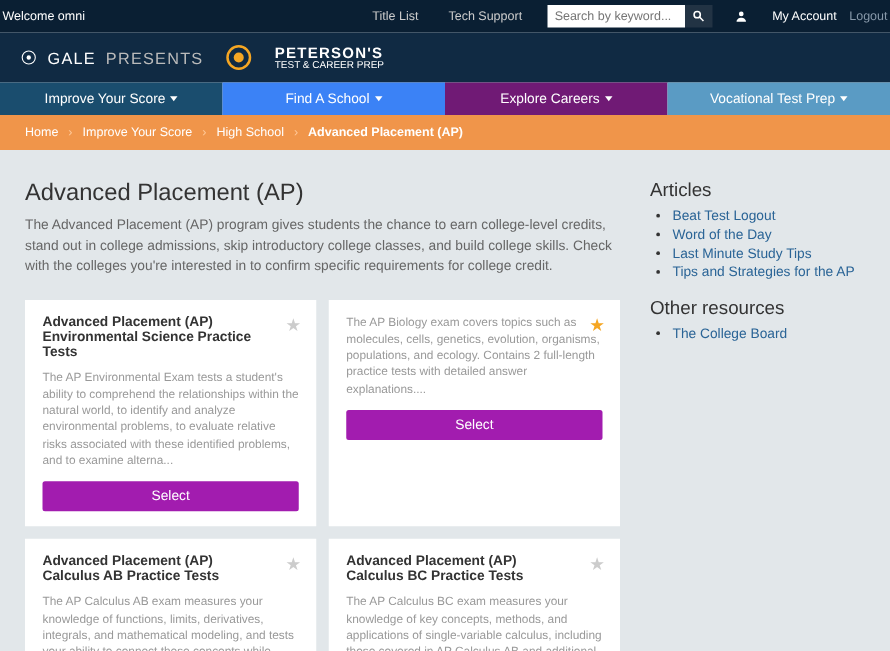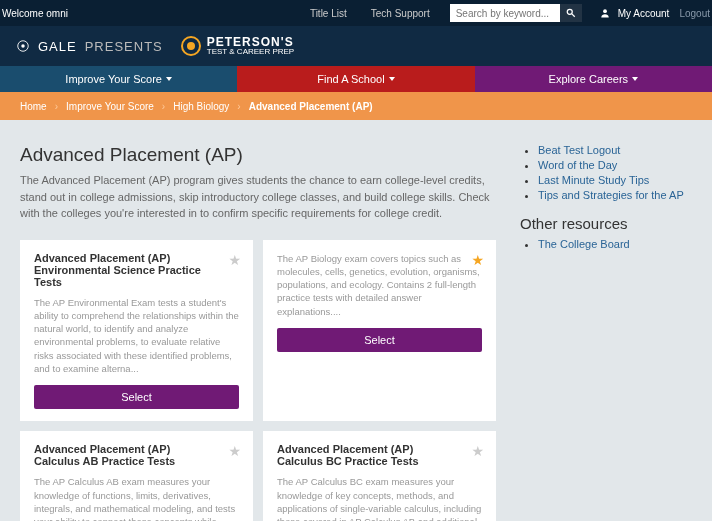--- a/index.html
+++ b/index.html
@@ -5,53 +5,53 @@
 *{margin:0;padding:0;box-sizing:border-box;font-family:Arial,Helvetica,sans-serif}
 body{background:#e2e7ea;width:712px}
 .topbar{background:#0a1f33;height:26px;display:flex;align-items:center;color:#fff;font-size:10px;padding:0 2px}
 .topbar .welcome{flex:0 0 auto}
 .topbar .spacer{flex:1}
 .topbar .tblink{margin:0 12px;color:#ccc;cursor:pointer}
 .searchbox{display:flex;align-items:center;margin:0 8px}
 .searchbox input{width:110px;height:18px;font-size:10px;padding:0 6px;border:none;background:#fff;color:#999}
 .searchbox .sbtn{width:22px;height:18px;background:#234;display:flex;align-items:center;justify-content:center}
 .searchbox .sbtn svg{width:10px;height:10px}
-.acct{display:flex;margin-left:10px;gap:8px}
+.acct{display:flex;margin-left:10px;gap:20px}
 .acct svg{width:10px;height:10px}
 .logout{margin-left:10px;color:#8899aa}
 .brandbar{background:#102a43;height:40px;display:flex;align-items:center;padding:0 16px}
 .gale{color:#fff;font-size:13px;letter-spacing:1px;display:flex;align-items:center;gap:8px}
 .gale svg{width:14px;height:14px}
 .gale .light{font-weight:300;color:#bbb}
-.peterson{display:flex;align-items:flex-start;margin-left:18px;gap:6px}
+.peterson{display:flex;align-items:flex-start;margin-left:18px;gap:19px}
 .peterson .circ{width:20px;height:20px;border-radius:50%;border:2px solid #f5a623;position:relative}
 .peterson .circ::after{content:"";position:absolute;left:4px;top:4px;width:8px;height:8px;border-radius:50%;background:#f5a623}
 .peterson .ptxt{color:#fff;font-size:8px;line-height:1}
 .peterson .ptxt .big{font-size:12px;font-weight:bold;letter-spacing:1px}
 .navtabs{display:flex;height:26px}
 .navtabs .tab{flex:1;display:flex;align-items:center;justify-content:center;color:#fff;font-size:11px;gap:4px;cursor:pointer}
 .navtabs .tab:nth-child(1){background:#1a4d6e}
-.navtabs .tab:nth-child(2){background:#b91c1c}
+.navtabs .tab:nth-child(2){background:#3b82f6}
 .navtabs .tab:nth-child(3){background:#701a75}
 .navtabs .tab:nth-child(4){background:#5a9bc4}
 .caret{width:0;height:0;border-left:3px solid transparent;border-right:3px solid transparent;border-top:4px solid #fff}
 .breadcrumb{background:#f0954a;height:28px;display:flex;align-items:center;padding:0 20px;color:#fff;font-size:10px;gap:8px}
 .breadcrumb .sep{color:#ffc999}
 .breadcrumb .cur{font-weight:bold}
 .content{display:flex;padding:24px 20px;gap:24px}
 .main{flex:1}
 .main h1{font-size:19px;color:#333;font-weight:normal;margin-bottom:6px}
 .intro{font-size:11px;color:#666;line-height:1.5;margin-bottom:18px}
 .cards{display:grid;grid-template-columns:1fr 1fr;gap:10px}
 .card{background:#fff;padding:12px 14px;position:relative}
 .card .star{position:absolute;top:12px;right:12px;font-size:14px;color:#ccc;cursor:pointer}
 .card .star.fav{color:#f5a623}
 .card h3{font-size:11px;font-weight:bold;color:#333;margin-bottom:8px;padding-right:20px}
 .card .desc{font-size:9.5px;color:#999;line-height:1.4;margin-bottom:10px;min-height:54px}
-.card .selbtn{background:#701a75;color:#fff;text-align:center;padding:6px 0;font-size:11px;cursor:pointer;border-radius:2px}
+.card .selbtn{background:#a21caf;color:#fff;text-align:center;padding:6px 0;font-size:11px;cursor:pointer;border-radius:2px}
 .sidebar{width:172px;font-size:11px}
 .sidebar h2{font-size:15px;color:#333;font-weight:normal;margin-bottom:6px}
 .sidebar ul{list-style:disc;padding-left:18px;margin-bottom:14px}
 .sidebar ul li{color:#2a6496;margin-bottom:3px;cursor:pointer}
 .sidebar ul li::marker{color:#333}
 </style>
 </head>
 <body>
 
 <div class="topbar">
@@ -102,28 +102,32 @@
       <span class="caret"></span>
     </div>
   <div class="tab">
       <span>Find A School</span>
       <span class="caret"></span>
     </div>
   <div class="tab">
       <span>Explore Careers</span>
       <span class="caret"></span>
     </div>
+  <div class="tab">
+      <span>Vocational Test Prep</span>
+      <span class="caret"></span>
+    </div>
 </div>
 
 <div class="breadcrumb">
   <span>Home</span>
   <span class="sep">›</span>
   <span>Improve Your Score</span>
   <span class="sep">›</span>
-  <span>High Biology</span>
+  <span>High School</span>
   <span class="sep">›</span>
   <span class="cur">Advanced Placement (AP)</span>
 </div>
 
 <div class="content">
   <div class="main">
     <h1>Advanced Placement (AP)</h1>
     <p class="intro">The Advanced Placement (AP) program gives students the chance to earn college-level credits, stand out in college admissions, skip introductory college classes, and build college skills. Check with the colleges you're interested in to confirm specific requirements for college credit.</p>
     <div class="cards" id="cards">
         <div class="card">
@@ -143,20 +147,21 @@
           <div class="desc">The AP Calculus AB exam measures your knowledge of functions, limits, derivatives, integrals, and mathematical modeling, and tests your ability to connect these concepts while solving problems that are represented graphically, numerically, analytical...</div>
         </div>
         <div class="card">
           <span class="star">★</span>
           <h3>Advanced Placement (AP) Calculus BC Practice Tests</h3>
           <div class="desc">The AP Calculus BC exam measures your knowledge of key concepts, methods, and applications of single-variable calculus, including those covered in AP Calculus AB and additional topics in differential and integral calculus (e.g., parametric, vector, a...</div>
         </div>
       </div>
   </div>
   <div class="sidebar">
+    <h2>Articles</h2>
     <ul id="articles">
         <li>Beat Test Logout</li>
         <li>Word of the Day</li>
         <li>Last Minute Study Tips</li>
         <li>Tips and Strategies for the AP</li>
       </ul>
     <h2>Other resources</h2>
     <ul id="resources">
         <li>The College Board</li>
       </ul>

